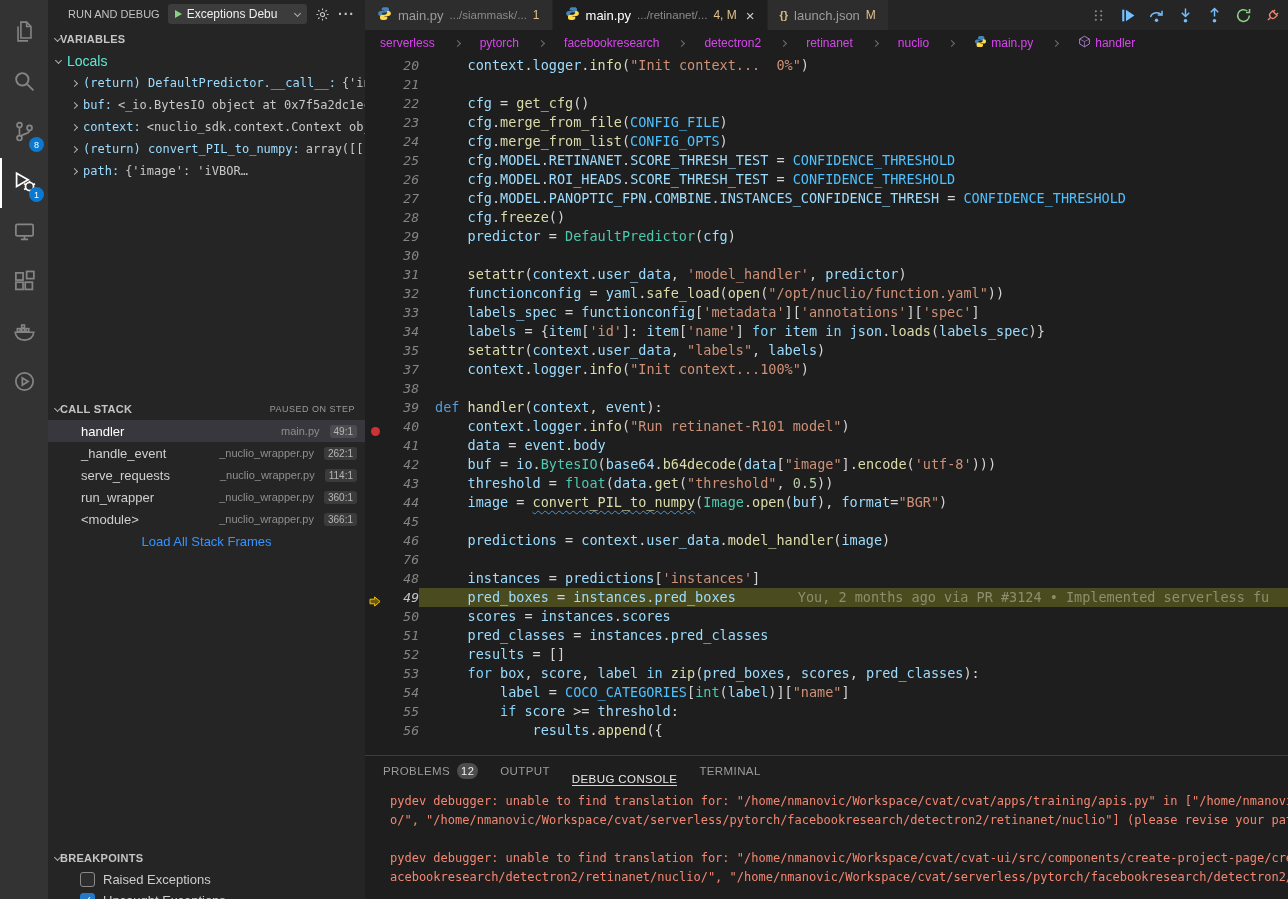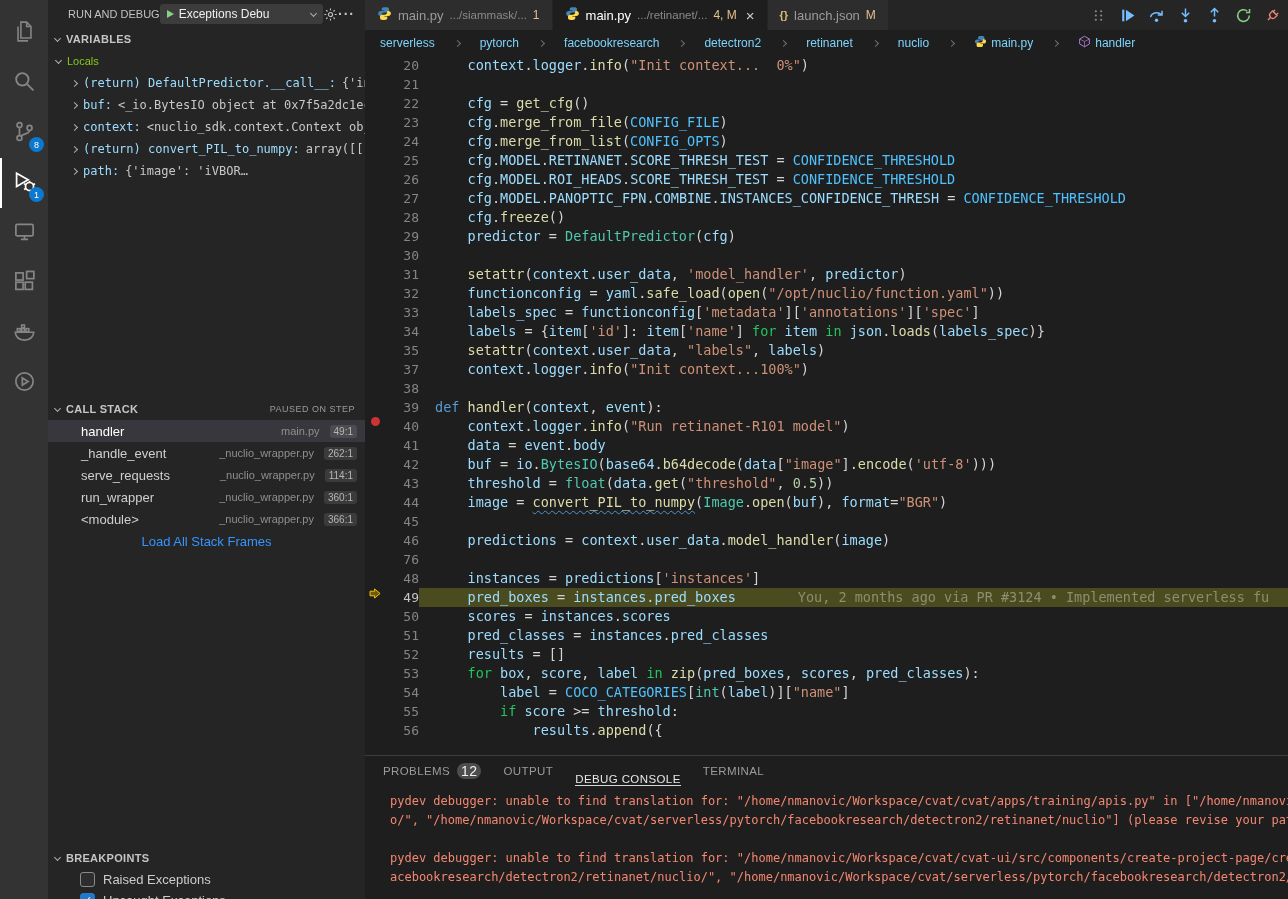--- a/index.html
+++ b/index.html
@@ -14,47 +14,47 @@
              position:relative; color:#858585; cursor:pointer; }
   .ab-item svg { width:23px; height:23px; }
   .ab-item.active { color:#ffffff; box-shadow:inset 2px 0 0 #ffffff; }
   .ab-badge { position:absolute; right:4px; bottom:6px; min-width:15px; height:15px;
               border-radius:8px; background:#0a79cf; color:#fff; font-size:9px;
               display:flex; align-items:center; justify-content:center; padding:0 3px; }
 
   
   .sidebar { position:absolute; left:48px; top:0; width:317px; height:899px;
              background:#252526; display:flex; flex-direction:column; overflow:hidden; }
-  .sidebar-title { height:28px; flex:none; display:flex; align-items:center; 
+  .sidebar-title { height:28px; flex:none; display:flex; align-items:center; gap:8px;
                    padding:0 10px 0 20px; }
   .rt-label { font-size:11px; color:#c2c2c2; white-space:nowrap; }
   .launch-select { display:flex; align-items:center; gap:5px; background:#3c3c3c;
                    border-radius:3px; height:20px; padding:0 7px; flex:1; min-width:0;
                    cursor:pointer; }
   .play-tri { width:0; height:0; border-left:7px solid #89d185;
               border-top:4.5px solid transparent; border-bottom:4.5px solid transparent; flex:none; }
   .ls-label { font-size:12px; color:#efefef; white-space:nowrap; overflow:hidden; flex:1; }
   .hdr-icon { color:#c5c5c5; display:flex; cursor:pointer; }
   .hdr-icon svg { width:15px; height:15px; }
   .hdr-dots { color:#c5c5c5; font-weight:bold; font-size:14px; letter-spacing:1px; cursor:pointer; }
 
   .chev { width:5px; height:5px; border-right:1.2px solid #b0b0b0; border-bottom:1.2px solid #b0b0b0;
           display:inline-block; flex:none; }
   .chev.down  { transform:rotate(45deg); margin-top:-2px; }
   .chev.right { transform:rotate(-45deg); }
 
-  .section-header { height:22px; flex:none; display:flex; align-items:center; gap:6px;
+  .section-header { height:22px; flex:none; display:flex; align-items:center; 
                     padding-left:7px; font-size:11px; font-weight:bold; color:#c5c5c5;
                     letter-spacing:.3px; cursor:pointer; }
   .var-body { height:135px; flex:none; overflow:hidden; }
   .watch-body { height:213px; flex:none; }
   .tree-row { height:22px; display:flex; align-items:center; gap:6px; padding-left:8px;
               font-family:"DejaVu Sans Mono", monospace; font-size:12px; white-space:nowrap;
               overflow:hidden; cursor:pointer; }
-  .scope-row { font-family:"Liberation Sans", sans-serif; font-size:11px; color:#84cc16; }
+  .scope-row { font-family:"Liberation Sans", sans-serif; font-size:14px; color:#5eead4; }
   .var-row { padding-left:24px; }
   .var-name { color:#9cdcfe; }
   .var-value { color:#c8c8c8; }
 
   .cs-section { flex:1; display:flex; flex-direction:column; overflow:hidden; }
   .cs-status { margin-left:auto; padding-right:10px; font-size:9px; font-weight:normal;
                color:#9a9a9a; letter-spacing:.5px; }
   .stack-row { height:22px; flex:none; display:flex; align-items:center;
                padding:0 8px 0 33px; font-size:13px; color:#cfcfcf; cursor:pointer; }
   .stack-row.selected { background:#37373d; color:#ffffff; }
@@ -95,51 +95,51 @@
   .dt-btn svg { width:17px; height:17px; }
   .dt-btn[data-name="drag-handle-icon"] { color:#8a8a8a; cursor:grab; }
   .dt-btn[data-name="continue-icon"],
   .dt-btn[data-name="step-over-icon"],
   .dt-btn[data-name="step-into-icon"],
   .dt-btn[data-name="step-out-icon"] { color:#75beff; }
   .dt-btn[data-name="restart-icon"] { color:#89d185; }
   .dt-btn[data-name="disconnect-icon"] { color:#f48771; }
 
   .breadcrumbs { height:26px; flex:none; background:#1e1e1e; display:flex; align-items:center;
-                 gap:20px; padding-left:15px; font-size:12px; color:#7dd3fc; }
+                 gap:20px; padding-left:15px; font-size:12px; color:#d946ef; }
   .crumb { display:flex; align-items:center; gap:4px; cursor:pointer; }
   .crumb svg { width:13px; height:13px; }
   .sep { width:5px; height:5px; border-right:1px solid #6f6f6f; border-bottom:1px solid #6f6f6f;
          transform:rotate(-45deg); flex:none; }
 
   .editor { flex:1; overflow:hidden; background:#1e1e1e; }
   .code-row { display:flex; height:19px; line-height:19px; white-space:pre;
               font-family:"DejaVu Sans Mono", monospace; font-size:13.5px; }
-  .gutter { width:54px; flex:none; display:flex; align-items:flex-start; cursor:pointer; }
+  .gutter { width:54px; flex:none; display:flex; align-items:flex-end; cursor:pointer;font-style:italic; }
   .glyph { width:21px; flex:none; display:flex; align-items:center; justify-content:center; }
   .bp { width:9px; height:9px; border-radius:50%; background:#cc3333; }
   .lnum { width:33px; flex:none; text-align:right; color:#858585; font-size:13px; }
   .code-text { flex:1; padding-left:16px; }
   .code-row.current .code-text { background:#4b4b20; }
   .code-row.current .lnum { color:#c6c6c6; }
   .blame { color:#8e8e6d; margin-left:62px; }
   .sq { text-decoration:underline wavy #4e94ce; text-decoration-thickness:1px; text-underline-offset:3px; }
   .tk-d { color:#d4d4d4; } .tk-v { color:#9cdcfe; } .tk-f { color:#dcdcaa; }
-  .tk-s { color:#ce9178; } .tk-k { color:#569cd6; } .tk-kc { color:#22c55e; }
+  .tk-s { color:#ce9178; } .tk-k { color:#569cd6; } .tk-kc { color:#7dd3fc; }
   .tk-c { color:#4fc1ff; } .tk-t { color:#4ec9b0; } .tk-n { color:#b5cea8; }
 
   
   .panel { height:144px; flex:none; border-top:1px solid #3d3d3d; background:#1e1e1e;
            display:flex; flex-direction:column; }
   .panel-tabs { height:30px; flex:none; display:flex; align-items:center; gap:22px; padding-left:18px; }
   .panel-tab { height:100%; display:flex; align-items:center; gap:7px; font-size:11.5px;
                letter-spacing:.4px; color:#9b9b9b; border-bottom:1px solid transparent; cursor:pointer; }
   .panel-tab.active { color:#e7e7e7; border-bottom-color:#d7d7d7;align-items:flex-end; }
   .ptab-badge { background:#4d4d4d; border-radius:9px; min-width:18px; height:16px; display:flex;
-                align-items:center; justify-content:center; font-size:14px; color:#f2f2f2; padding:0 4px; }
+                align-items:center; justify-content:center; font-size:11px; color:#f2f2f2; padding:0 4px; }
   .console { flex:1; overflow:hidden; padding:6px 0 0 25px; white-space:pre;
              font-family:"DejaVu Sans Mono", monospace; font-size:12px; line-height:19px; color:#f48771; }
 </style>
 </head>
 <body>
 
 <div class="activitybar" data-name="activity-bar">
   <div class="ab-items" data-name="activity-bar-items" id="ab-items">
       <div class="ab-item" data-name="activity-item-explorer">
         <span class="ab-ic" data-name="explorer-icon"><svg viewBox="0 0 16 16" fill="none" stroke="currentColor" stroke-width="1.1">

